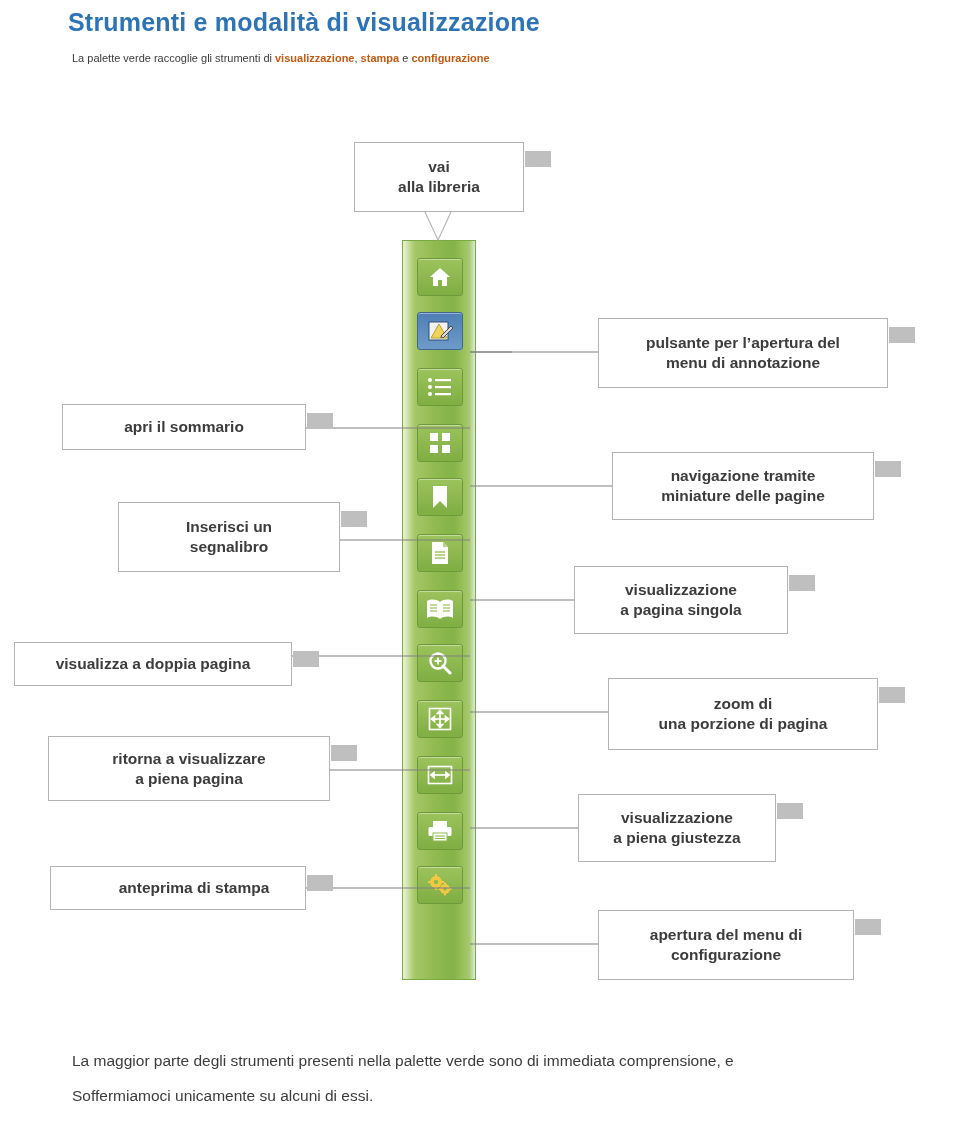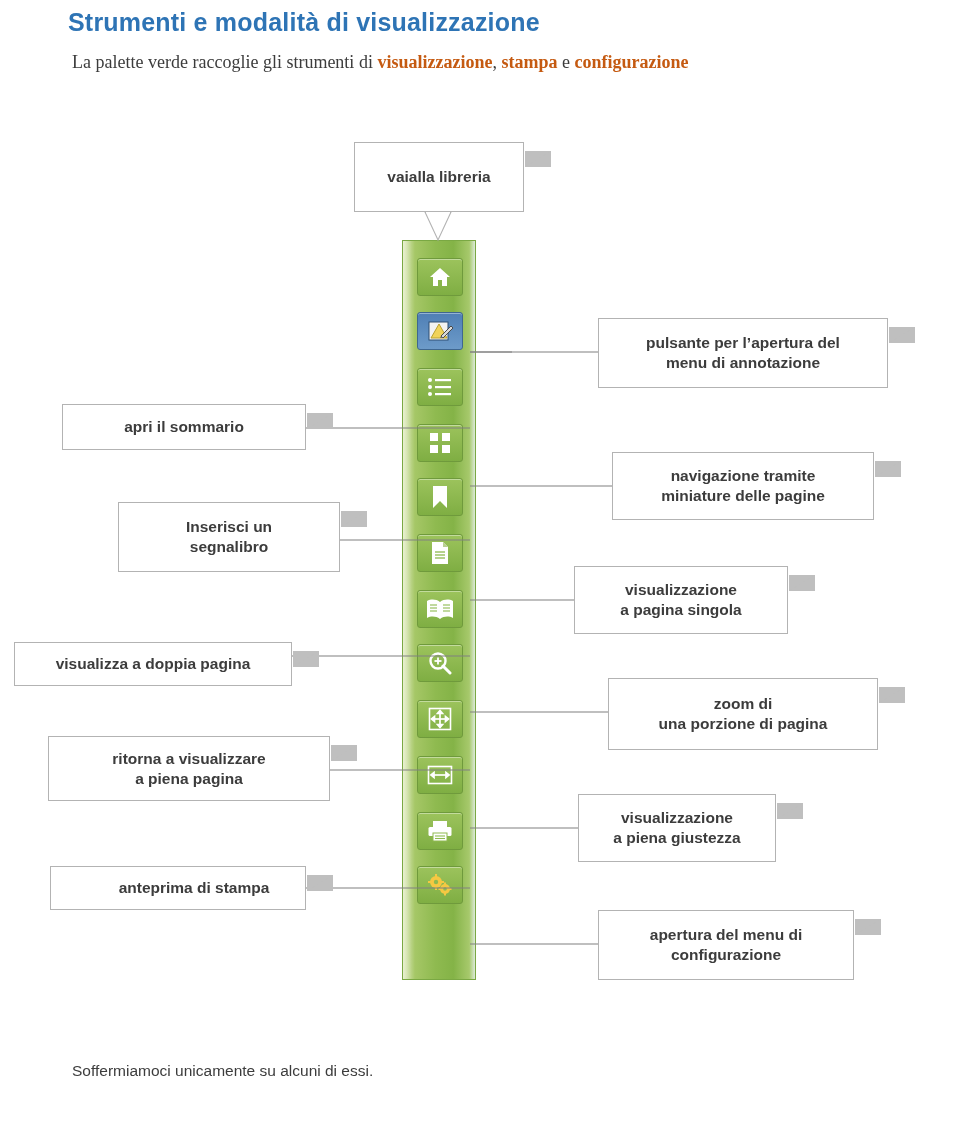--- a/index.html
+++ b/index.html
@@ -23,24 +23,23 @@
     font-size: 25px;
     font-weight: bold;
     color: #2e74b5;
     letter-spacing: 0.2px;
     white-space: nowrap;
   }
   .subtitle {
     position: absolute;
     left: 72px;
     top: 52px;
-    font-size: 18px;
+    font-size: 11px;
     color: #3c3c3c;
     white-space: nowrap;
-    font-family: Liberation Serif, serif;
   }
   .subtitle .hl {
     color: #c55a11;
     font-weight: bold;
   }
   .subtitle .plain {
     color: #3c3c3c;
   }
 
   
@@ -362,21 +361,21 @@
               <rect x="18" y="20" width="2" height="2.5"></rect>
             <rect x="12.5" y="15" width="2.5" height="2"></rect>
               <rect x="23" y="15" width="2.5" height="2"></rect>
           </g>
         </svg>
       </span>
     </div>
   </div>
 </div>
 
-<div class="callout" style="left:354px; top:142px; width:170px; height:70px; flex-direction:row;">
+<div class="callout" style="left:354px; top:142px; width:170px; height:70px; flex-direction:column;">
   <div class="sh-block" style="left:170px; top:8px; width:0; height:0; border-left:26px solid #bfbfbf; border-bottom:16px solid transparent;"></div>
   <div class="sh-block" style="left:8px; top:70px; width:170px; height:0; border-top:0;"></div>
   <div>vai</div>
   <div>alla libreria</div>
 </div>
 
 <div class="callout" style="left:598px; top:318px; width:290px; height:70px; flex-direction:column;">
   <div class="sh-block" style="left:290px; top:8px; width:0; height:0; border-left:26px solid #bfbfbf; border-bottom:16px solid transparent;"></div>
   <div>pulsante per l’apertura del</div>
   <div>menu di annotazione</div>
@@ -433,14 +432,15 @@
   <div>anteprima di stampa</div>
 </div>
 
 <div class="callout" style="left:598px; top:910px; width:256px; height:70px; flex-direction:column;">
   <div class="sh-block" style="left:256px; top:8px; width:0; height:0; border-left:26px solid #bfbfbf; border-bottom:16px solid transparent;"></div>
   <div>apertura del menu di</div>
   <div>configurazione</div>
 </div>
 
 <div class="footer">
+  <span>La maggior parte degli strumenti presenti nella palette verde sono di immediata comprensione, e</span>
   <span class="l3">Soffermiamoci unicamente su alcuni di essi.</span>
 </div>
 
 </body></html>

